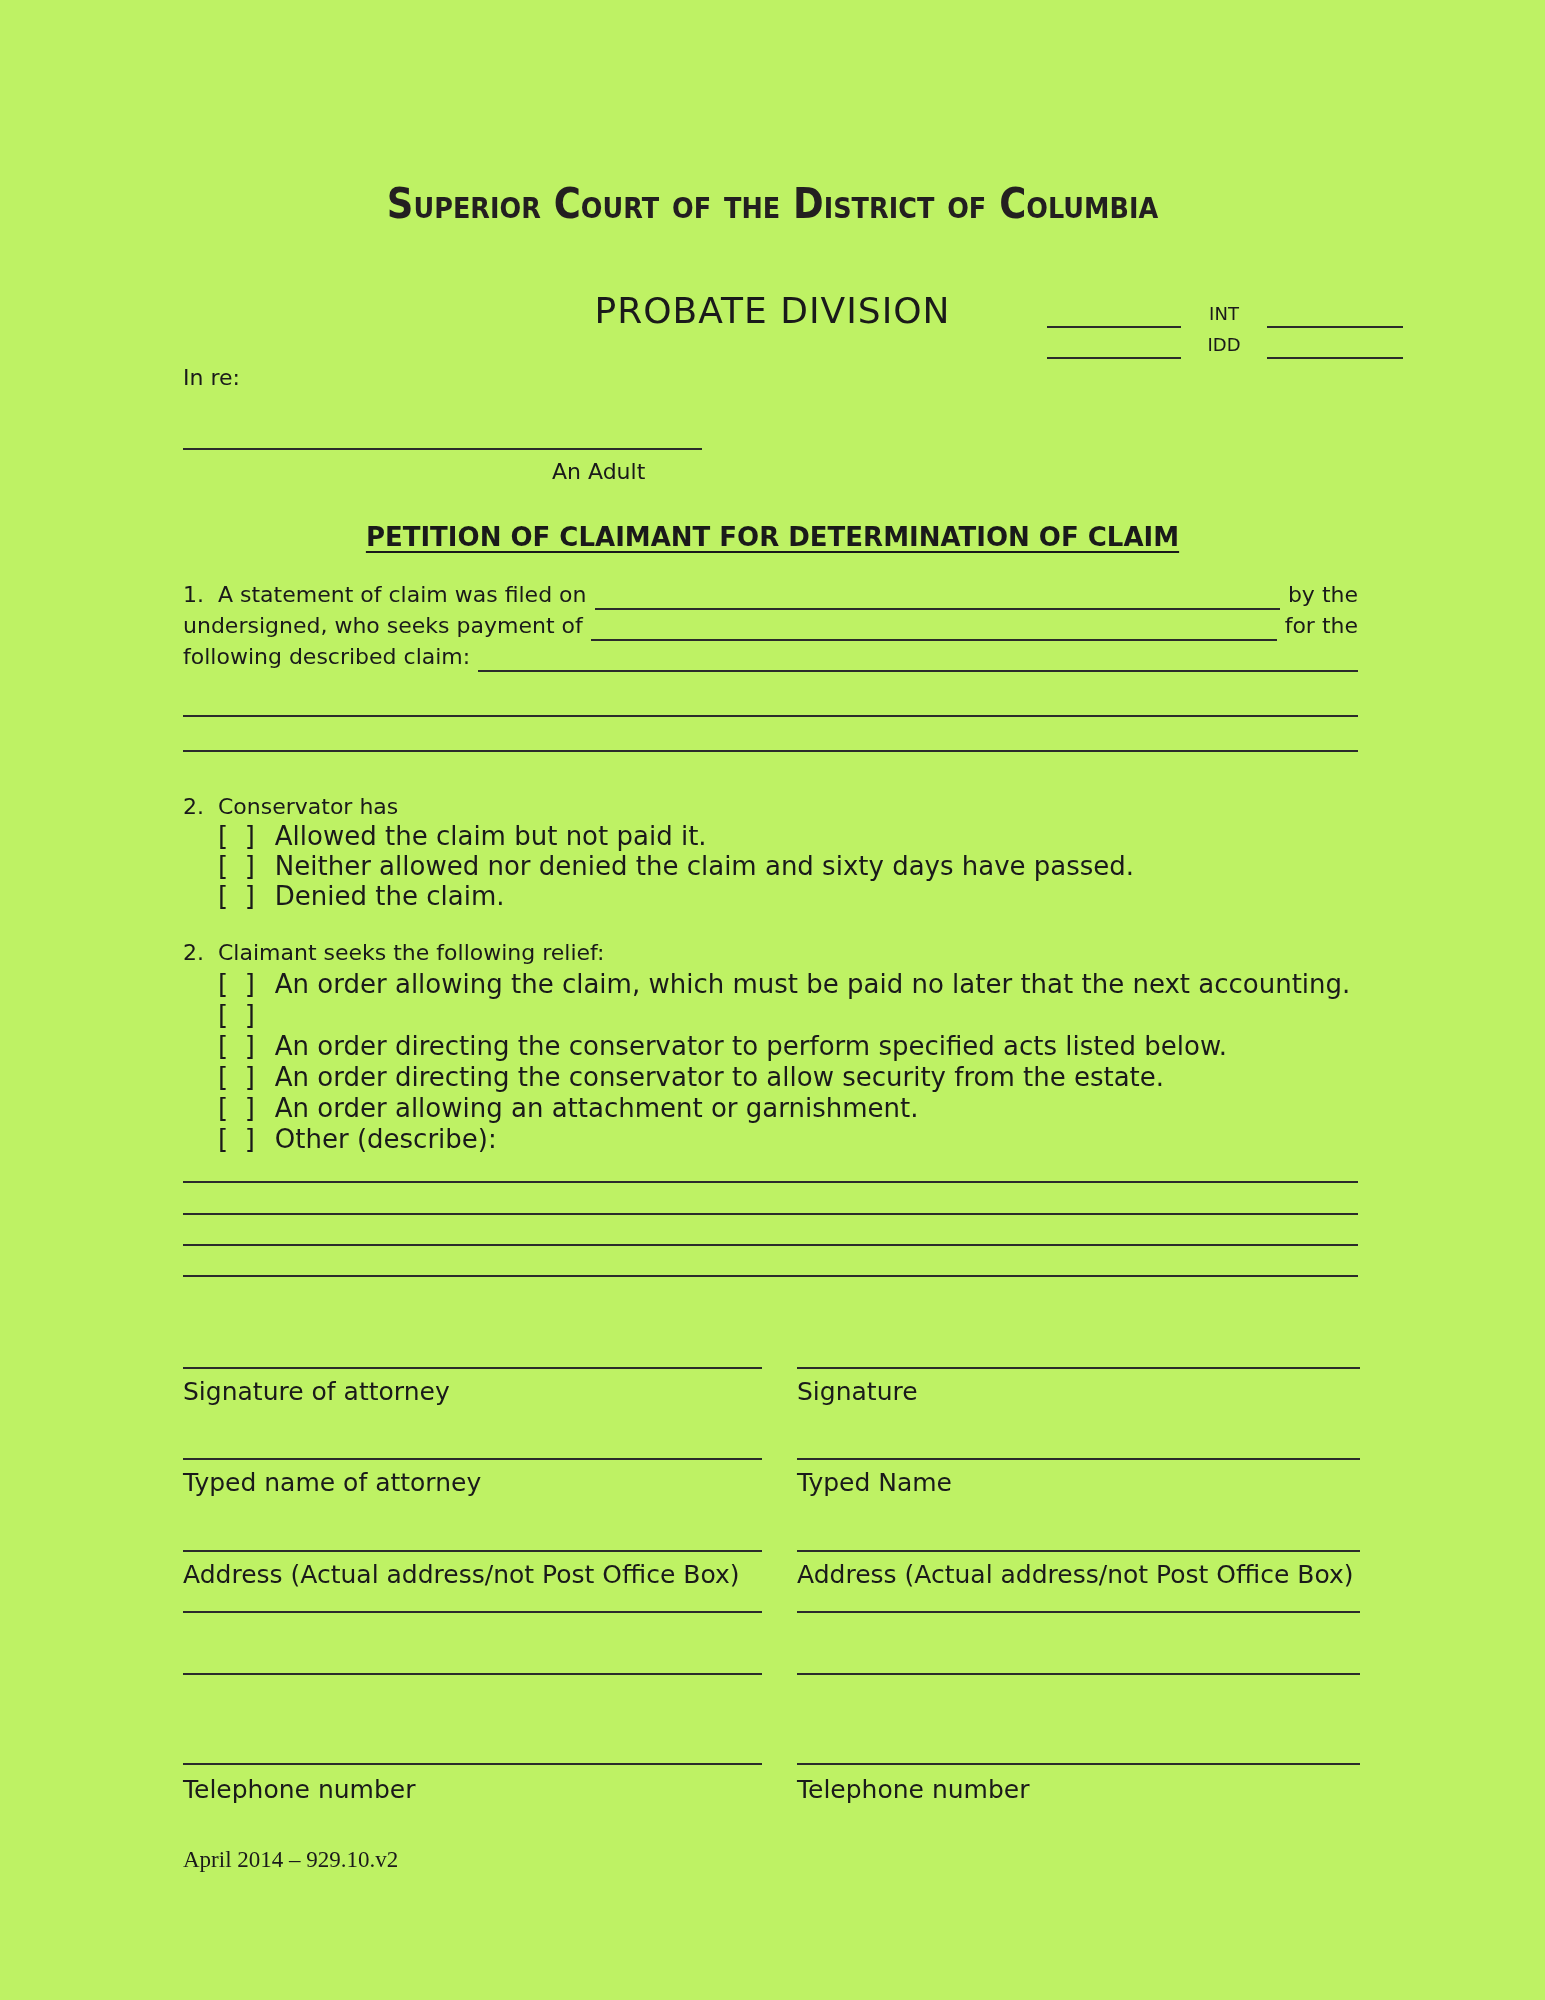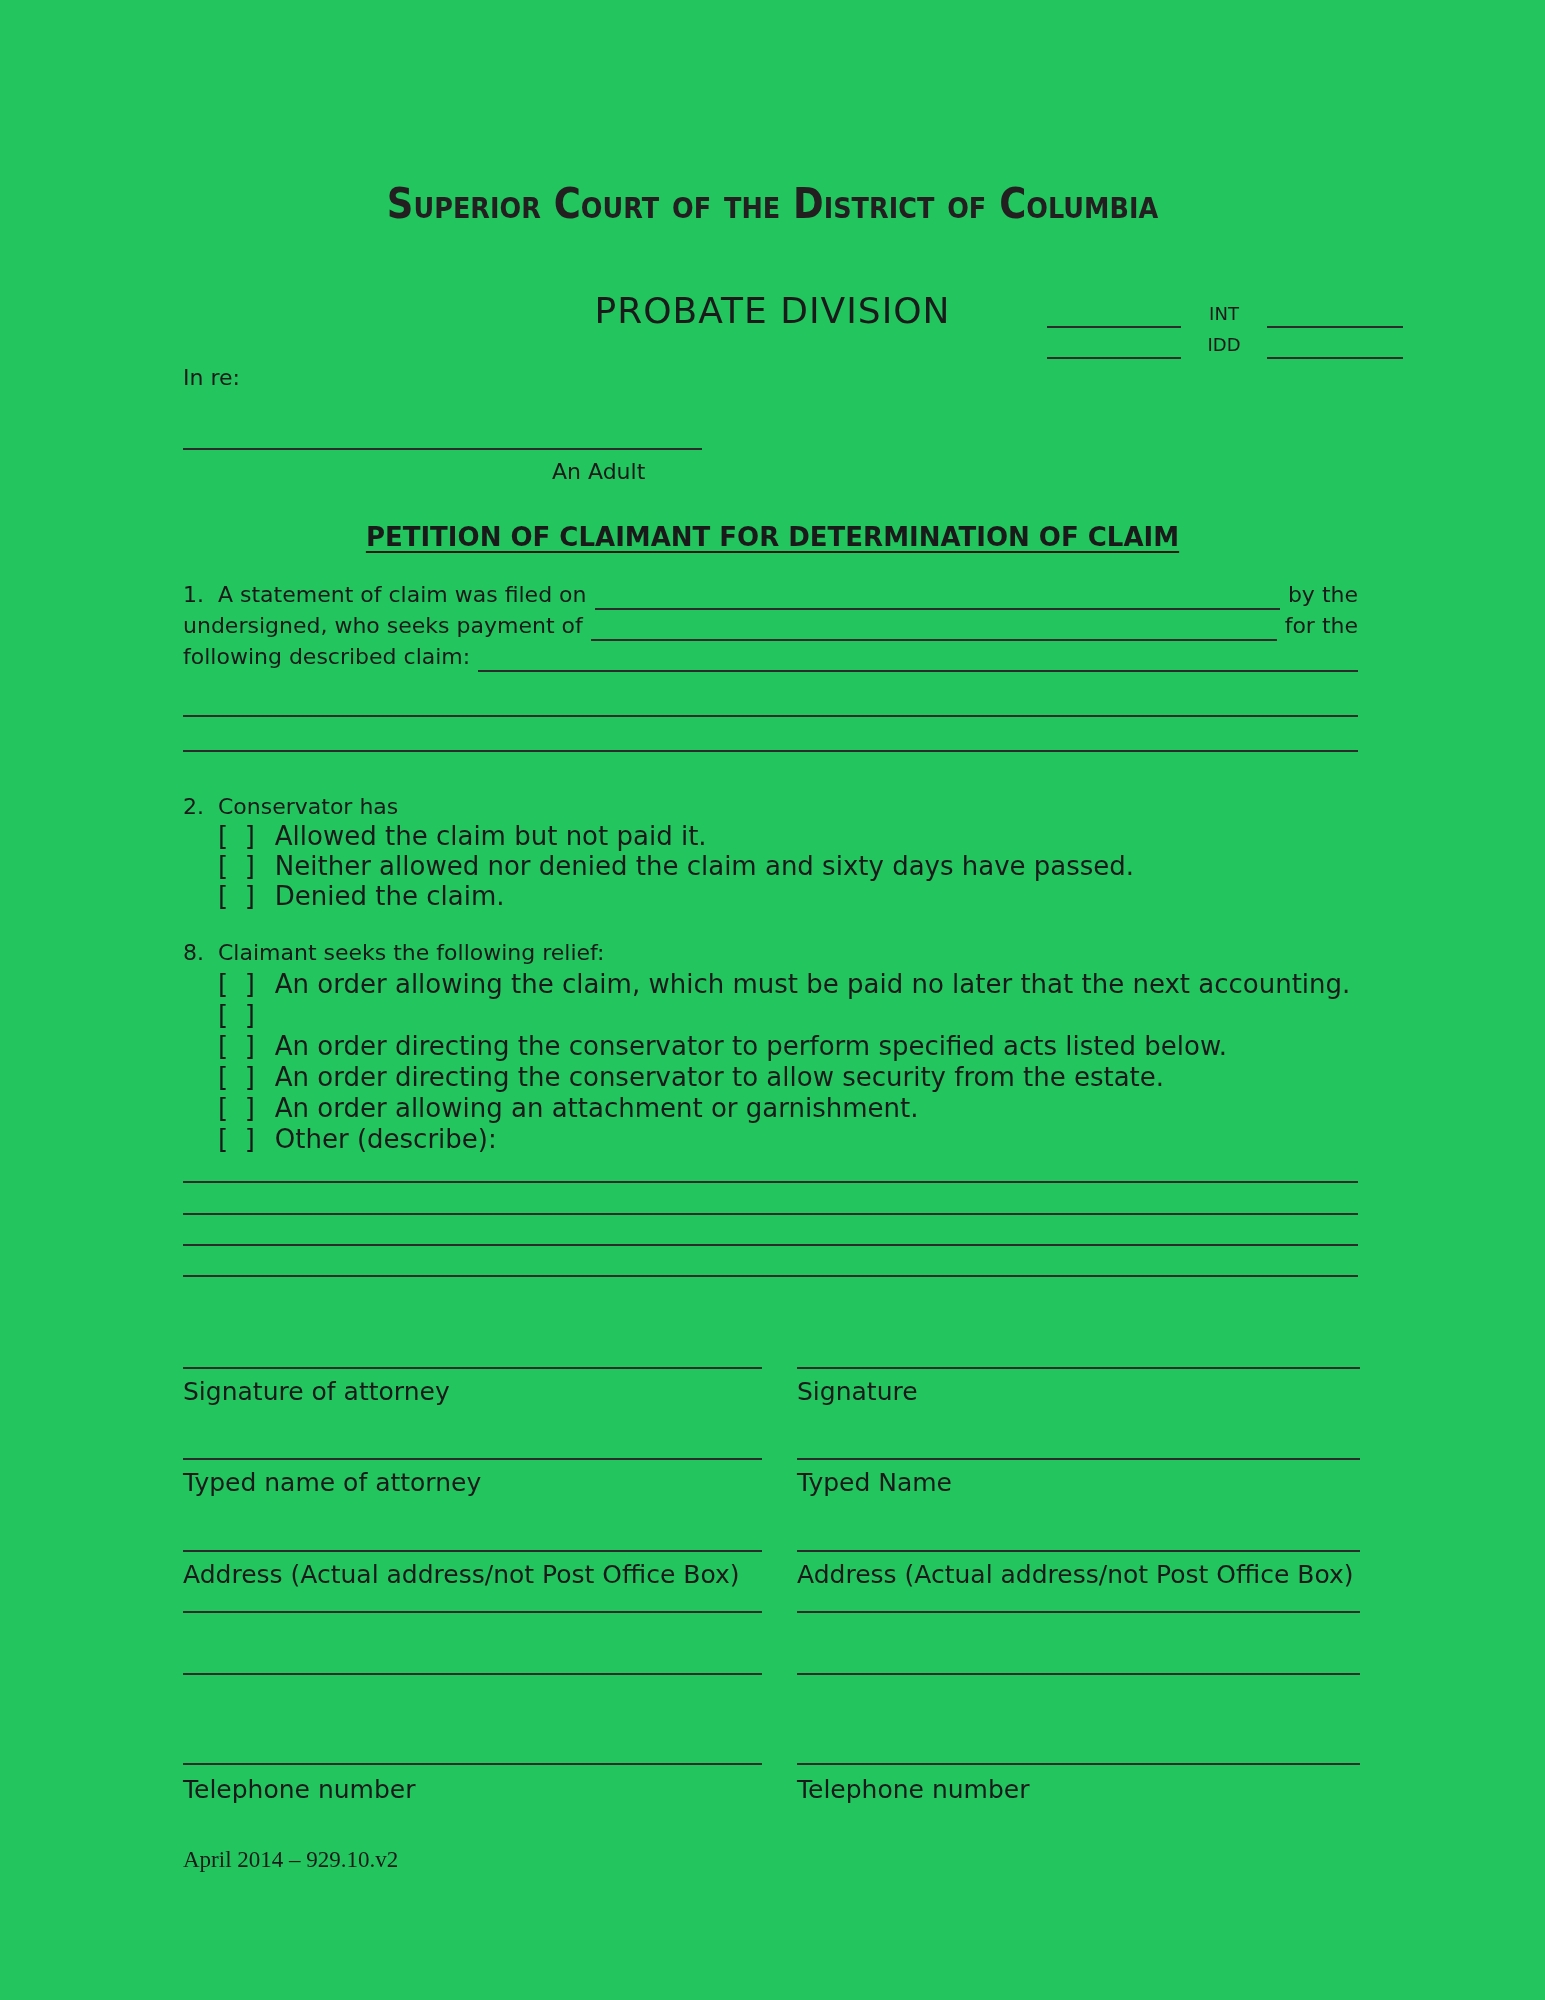--- a/index.html
+++ b/index.html
@@ -1,20 +1,20 @@
 <!DOCTYPE html>
 <html><head>
 <meta charset="utf-8">
 <style>
   html,body{margin:0;padding:0;background:#e8e8e8;}
   .page{
     position:relative;
     width:1545px;height:2000px;
     margin:0 auto;
-    background:#22c55e;
+    background:#bef264;
     font-family:"DejaVu Sans","Liberation Sans",sans-serif;
     color:#1a1a1a;
     overflow:hidden;
   }
   .abs{position:absolute;}
   .t{white-space:pre;line-height:31px;font-size:22px;}
   .center{left:0;width:100%;text-align:center;}
   .court-title{
     top:182px;font-size:42px;font-weight:bold;
     font-variant:small-caps;letter-spacing:0px;
@@ -96,21 +96,21 @@
   </div>
   <div class="abs opt" style="top:851px;">
     <span class="box">[  ]</span>
     <span class="lbl">Neither allowed nor denied the claim and sixty days have passed.</span>
   </div>
   <div class="abs opt" style="top:881px;">
     <span class="box">[  ]</span>
     <span class="lbl">Denied the claim.</span>
   </div>
 
-  <div class="abs t" style="left:183px;top:937px;">8.  Claimant seeks the following relief:</div>
+  <div class="abs t" style="left:183px;top:937px;">2.  Claimant seeks the following relief:</div>
   <div class="abs opt" style="top:969px;">
     <span class="box">[  ]</span>
     <span class="lbl">An order allowing the claim, which must be paid no later that the next accounting.</span>
   </div>
   <div class="abs opt" style="top:1000px;">
     <span class="box">[  ]</span>
   </div>
   <div class="abs opt" style="top:1031px;">
     <span class="box">[  ]</span>
     <span class="lbl">An order directing the conservator to perform specified acts listed below.</span>

